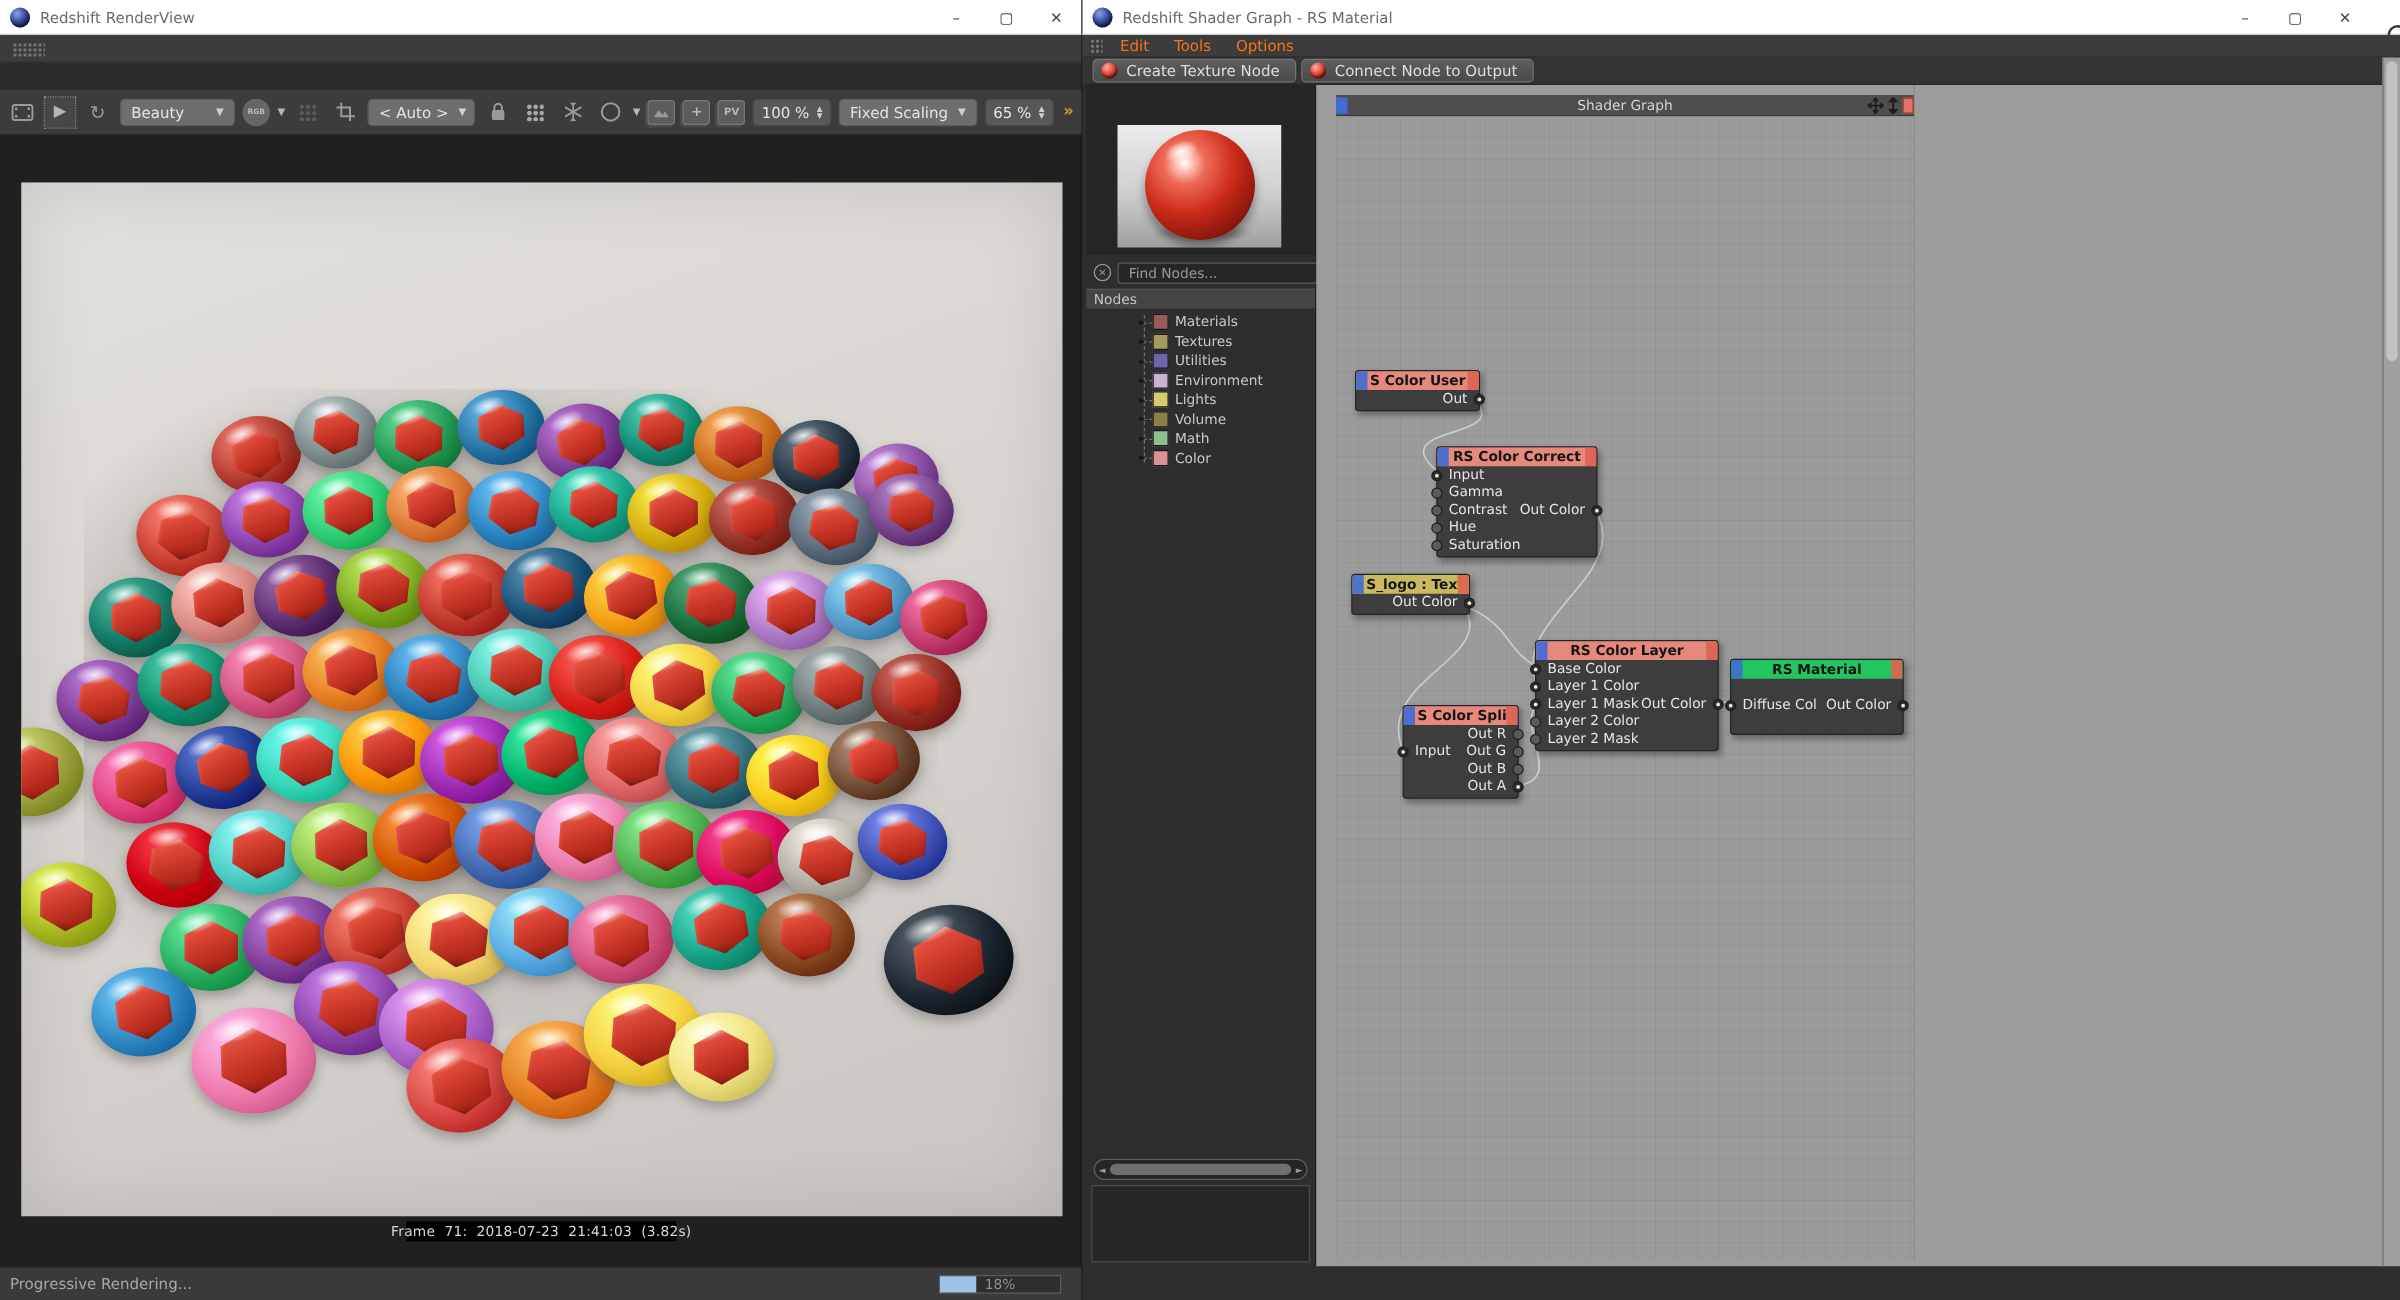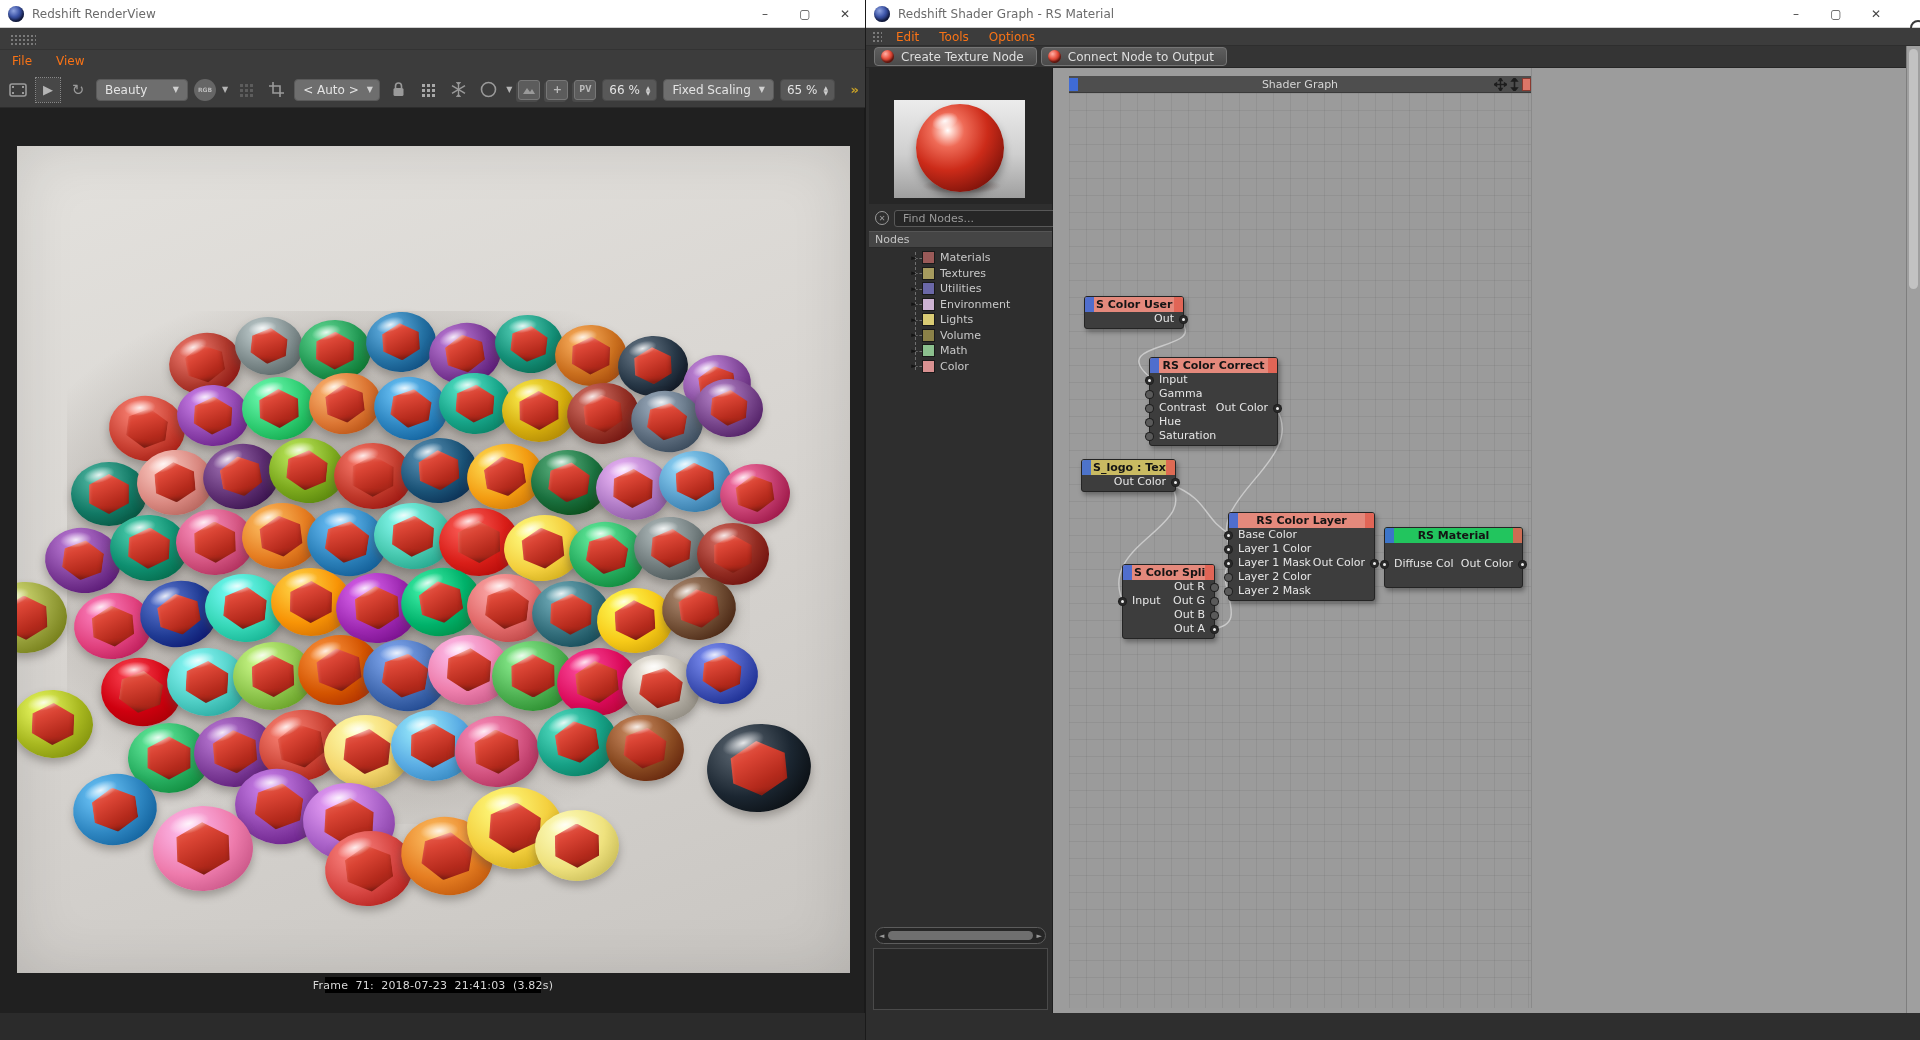--- a/index.html
+++ b/index.html
@@ -142,24 +142,20 @@
       <span class="win-title">Redshift RenderView</span>
       <div class="win-btns">
         <span class="wbtn">–</span>
         <span class="wbtn">▢</span>
         <span class="wbtn close">✕</span>
       </div>
     </div>
     <div class="gripbar">
       <span class="grip"></span>
     </div>
-    <div class="menubar" style="position:absolute;left:0;right:0;top:50px;height:22px;">
-      <span class="menu-item">File</span>
-      <span class="menu-item">View</span>
-    </div>
     <div class="toolbar">
       <span class="ticon">
         <svg class="mini" width="18" height="14" viewBox="0 0 18 14">
             <rect x="1" y="1" width="16" height="12" rx="2" fill="none" stroke="#9a9a9a" stroke-width="1.6"></rect>
             <rect x="3" y="3" width="2" height="2" fill="#9a9a9a"></rect>
             <rect x="3" y="9" width="2" height="2" fill="#9a9a9a"></rect>
             <rect x="13" y="3" width="2" height="2" fill="#9a9a9a"></rect>
             <rect x="13" y="9" width="2" height="2" fill="#9a9a9a"></rect>
           </svg>
       </span>
@@ -212,21 +208,21 @@
       </span>
       <span class="caret-s">▼</span>
       <span class="imgbtn">
         <svg class="mini" width="12" height="9" viewBox="0 0 12 9">
             <path d="M0 9 L4 3 L7 7 L9 4 L12 9 Z" fill="#9a9a9a"></path>
           </svg>
       </span>
       <span class="imgbtn" style="font-size:11px;">+</span>
       <span class="imgbtn">PV</span>
       <div class="spin">
-        <span>66 %</span>
+        <span>100 %</span>
         <span class="updown">
             <span>▲</span>
             <span>▼</span>
           </span>
       </div>
       <div class="pill">
         <span>Fixed Scaling</span>
         <span class="caret">▼</span>
       </div>
       <div class="spin">
@@ -476,20 +472,27 @@
             <div class="hexlogo"></div>
           </div>
           <div class="disc" style="left: 518px; top: 664.3px; width: 84px; height: 71.4px; transform: rotate(-1deg); background: radial-gradient(at 35% 28%, rgb(255, 255, 196) 0%, rgb(239, 226, 126) 52%, rgb(179, 166, 66) 100%); box-shadow: rgba(80, 75, 70, 0.4) 0px 5px 9px;">
             <div class="hexlogo"></div>
           </div>
           <div class="disc" style="left: 690px; top: 577.8px; width: 104px; height: 88.4px; transform: rotate(-6deg); background: radial-gradient(at 35% 28%, rgb(97, 108, 119) 0%, rgb(27, 38, 49) 52%, rgb(0, 0, 0) 100%); box-shadow: rgba(80, 75, 70, 0.4) 0px 5px 9px;">
             <div class="hexlogo"></div>
           </div>
         </div>
       <div class="frame-label">Frame  71:  2018-07-23  21:41:03  (3.82s)</div>
+    </div>
+    <div class="statusbar">
+      <span style="padding-left:8px;">Progressive Rendering...</span>
+      <div class="progress">
+        <div class="progress-fill" style="width: 30%;"></div>
+        <div class="progress-label">18%</div>
+      </div>
     </div>
   </div>
 
   <div class="win" style="left:866px;width:1054px;background:#2e2e2e;">
     <div class="titlebar">
       <span class="app-icon"></span>
       <span class="win-title">Redshift Shader Graph - RS Material</span>
       <div class="win-btns" style="margin-right:24px;">
         <span class="wbtn">–</span>
         <span class="wbtn">▢</span>

